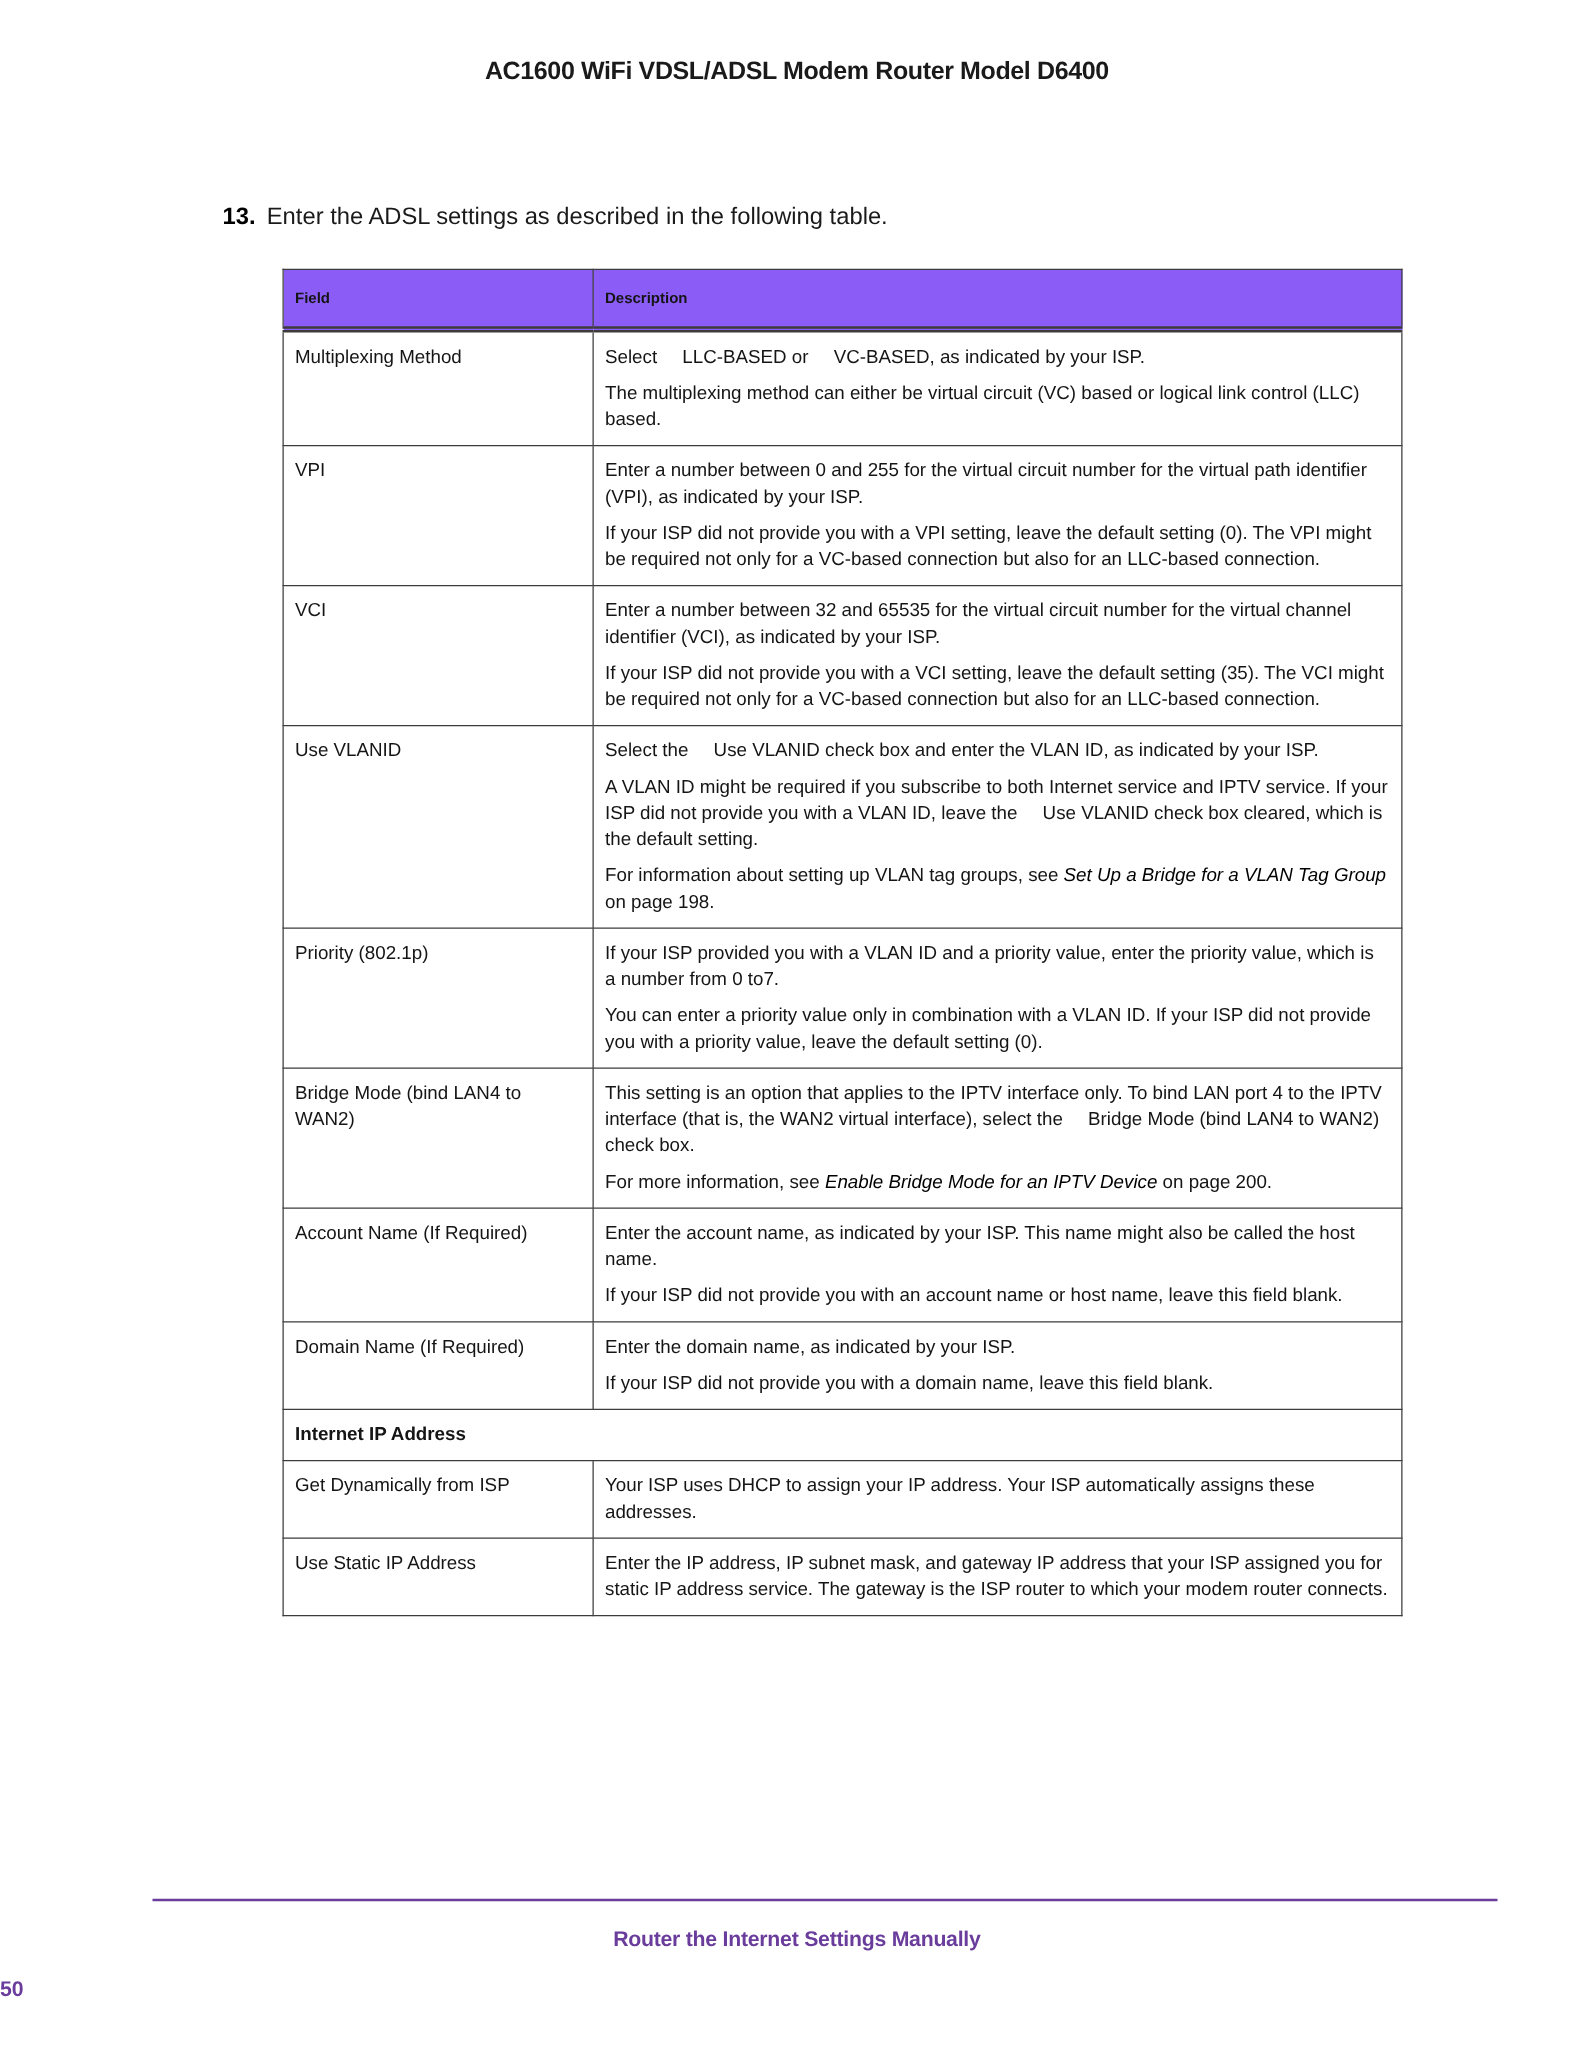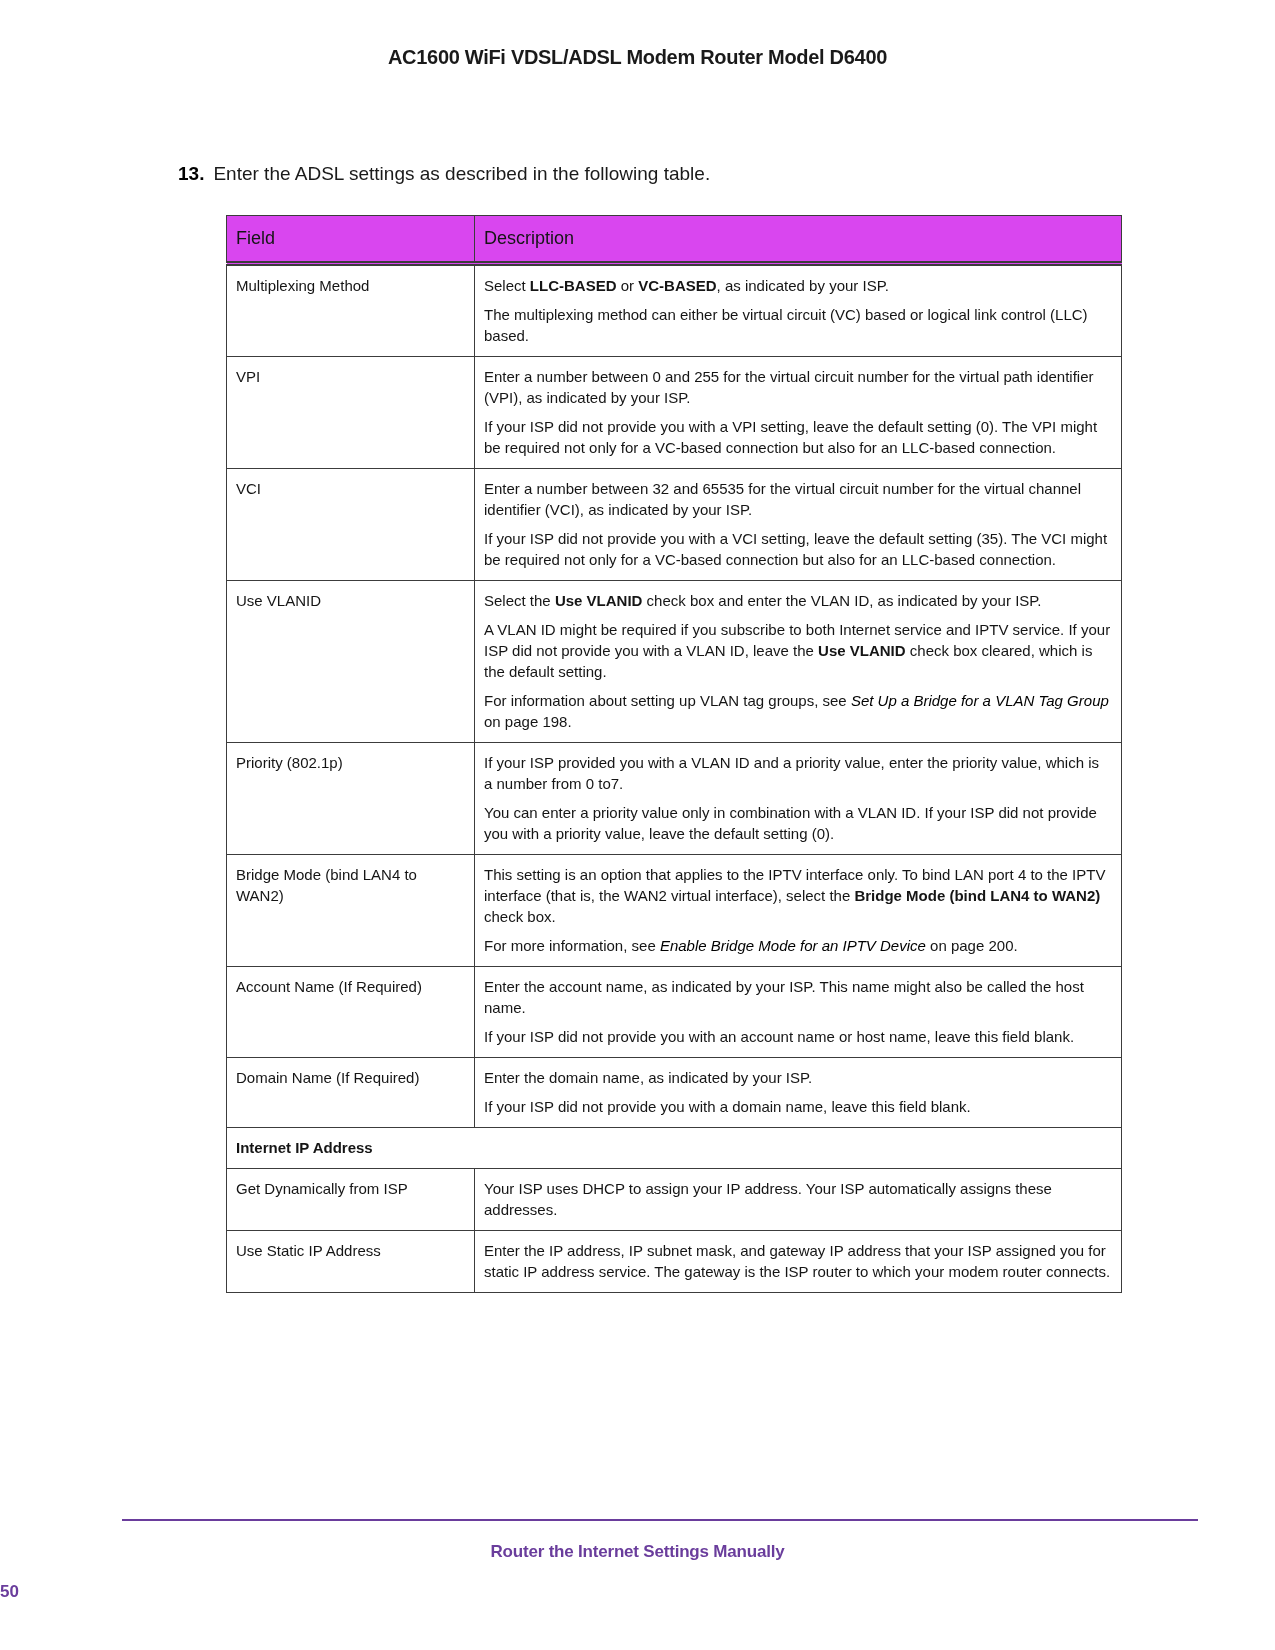--- a/index.html
+++ b/index.html
@@ -28,38 +28,38 @@
     font-size: 15px; line-height: 21px; color: #151515;
     table-layout: fixed;
   }
   .settings-table th, .settings-table td {
     border: 1px solid #3c3c3c;
     vertical-align: top;
     text-align: left;
     padding: 9px 10px 10px 9px;
   }
   .settings-table th {
-    background: #d946ef;
-    font-size: 18px;
-    font-weight: normal;
+    background: #8b5cf6;
+    font-size: 12px;
+    font-weight: bold;
     padding-top: 12px; padding-bottom: 12px;
     border: 1.5px solid #3c3c3c;
     border-bottom: 5px double #3c3c3c;
   }
   .settings-table { border: 1.5px solid #3c3c3c; }
   .col-field { width: 248px; }
   .field-cell { padding-top: 12px; }
   .desc-cell .para { margin: 0 0 8px 0; }
   .desc-cell .para:last-child { margin-bottom: 0; }
   .desc-cell { padding-top: 12px; }
   .section-cell {
     font-weight: bold;
     padding-top: 11px; padding-bottom: 11px;
   }
-  .b { font-weight: bold; }
+  .b { font-weight: normal; margin-left: 16px; }
   .link {
     color: #000000;
     font-style: italic;
     cursor: pointer;
   }
   .footer-rule {
     position: absolute; top: 1519px; left: 122px; width: 1076px; height: 0;
     border-top: 2px solid #6a3d9c;
   }
   .footer-title {

